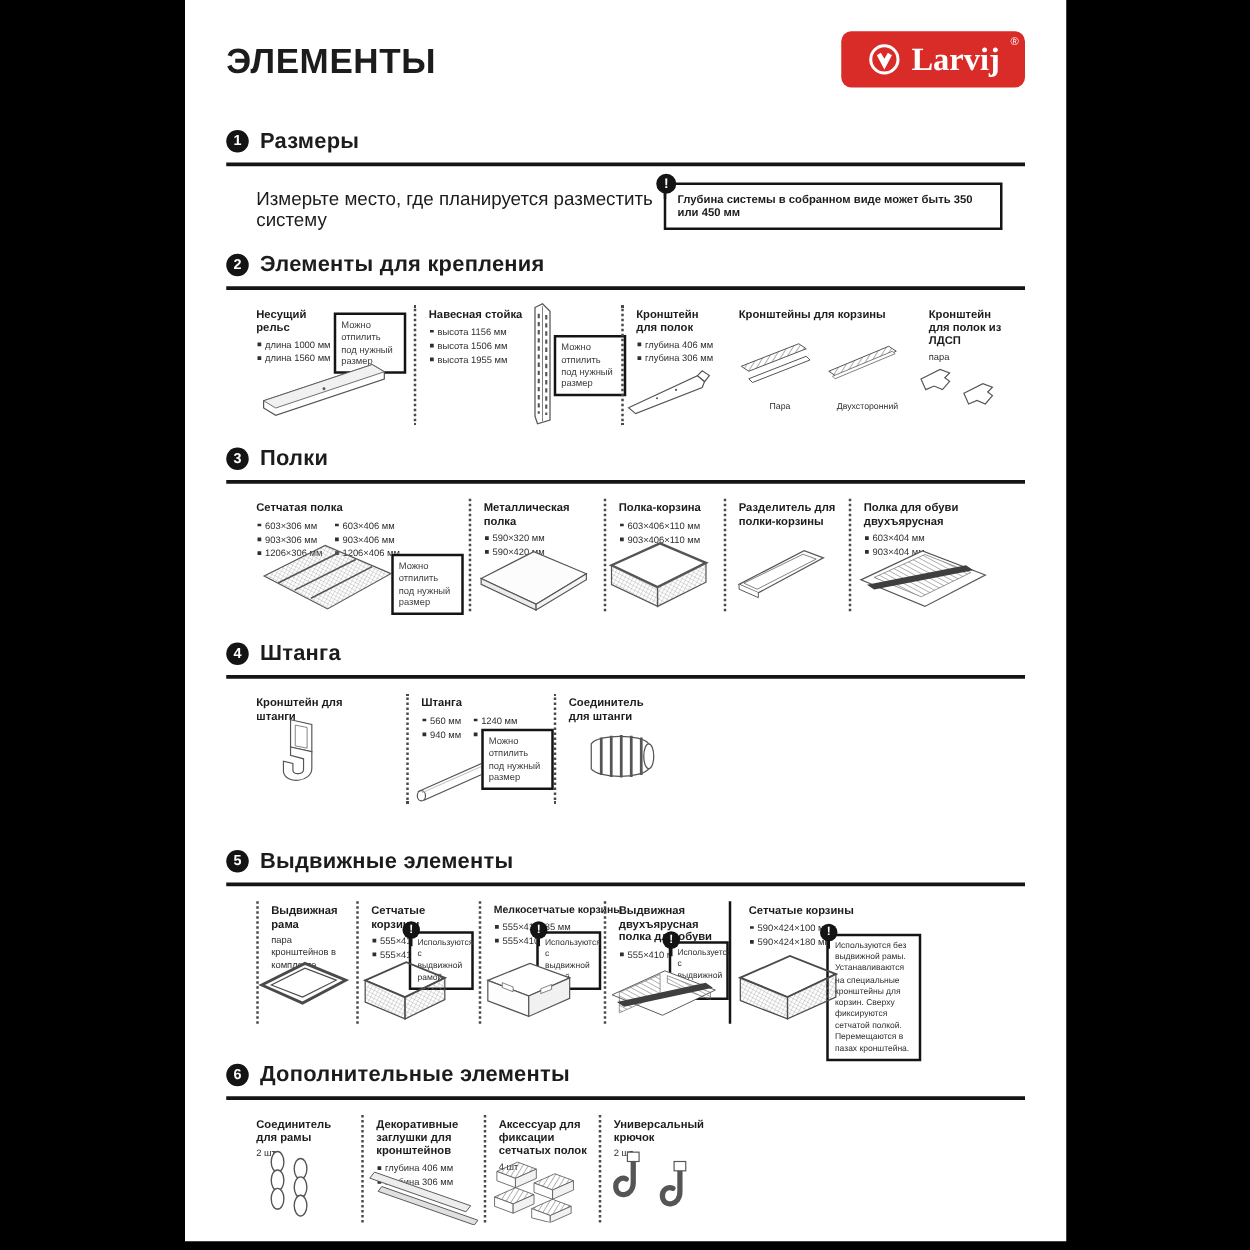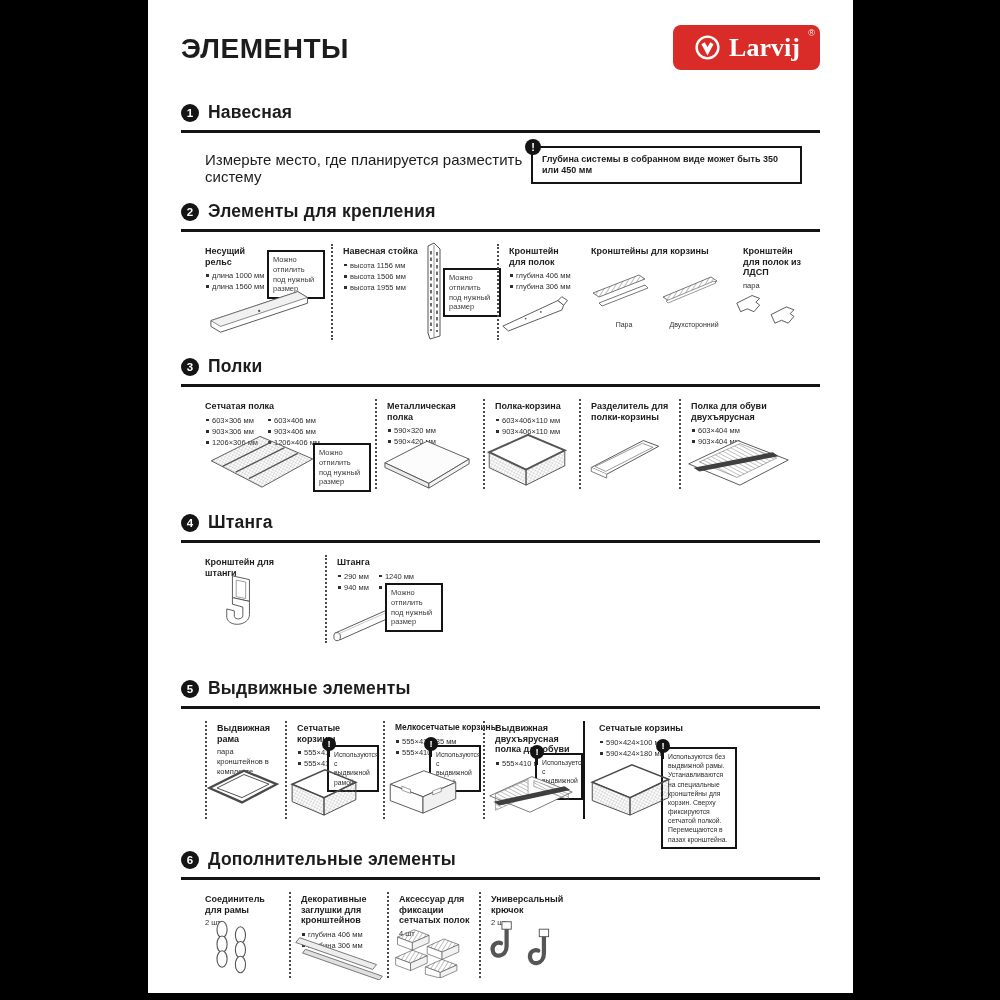--- a/index.html
+++ b/index.html
@@ -94,21 +94,21 @@
           <path d="M10.5 14 L18 28 L25.5 14 L21.5 11.5 L18 17.5 L14.5 11.5 Z" fill="#fff"></path>
         </svg>
         <span class="logo-text">Larvij</span>
         <span class="logo-reg">®</span>
       </div>
     </div>
 
     <section id="sec1">
       <div class="sec-head">
         <span class="sec-num">1</span>
-        <h2>Навесная</h2>
+        <h2>Размеры</h2>
       </div>
       <div class="s1-body">
         <p class="lead">Измерьте место, где планируется разместить систему</p>
         <div class="alert">
           <span class="bang">!</span>
           <span>Глубина системы в собранном виде может быть 350 или 450 мм</span>
         </div>
       </div>
     </section>
 
@@ -302,36 +302,46 @@
               <path d="M18 3 L36 7 L36 30 L18 26 Z" fill="#fff" stroke="#555"></path>
               <path d="M22 7.5 L32 9.5 L32 27 L22 25 Z" fill="none" stroke="#555" stroke-width="0.6"></path>
               <path d="M18 26 L36 30 L36 44 C36 56 14 58 12 47 L12 38 L20 40 L20 46 C21 50 29 49 29 45 L29 36 L18 33 Z" fill="#fff" stroke="#555"></path>
             </svg>
           </div>
         </div>
 
         <div class="col sep" style="width:118px">
           <h3>Штанга</h3>
           <ul class="specs cols2">
-            <li>290 мм</li>
+            <li>560 мм</li>
             <li>1240 мм</li>
             <li>940 мм</li>
             <li>2000 мм</li>
           </ul>
           <div class="art" style="left:0;bottom:0">
             <svg width="108" height="60" viewBox="0 0 112 62">
               <path d="M8 52 L98 12 L103 19 L13 59 Z" fill="#fff" stroke="#555"></path>
               <ellipse cx="10.5" cy="55.5" rx="3.4" ry="4.2" fill="#fff" stroke="#555"></ellipse>
               <line x1="11" y1="53" x2="99" y2="14" stroke="#bbb" stroke-width="0.8"></line>
             </svg>
           </div>
           <div class="sawbox" style="left:58px;top:28px">Можно отпилить под нужный размер</div>
         </div>
 
 
+        <div class="col sep" style="width:130px">
+          <h3 style="max-width:75px">Соединитель для штанги</h3>
+          <div class="art" style="left:14px;bottom:14px">
+            <svg width="74" height="50" viewBox="0 0 74 50">
+              <path d="M14 16 C20 8 54 8 60 16 L60 36 C54 44 20 44 14 36 Z" fill="#fff" stroke="#555"></path>
+              <path d="M22 11 V41 M30 9.5 V42.5 M38 9 V43 M46 9.5 V42.5 M54 11 V41" stroke="#555" stroke-width="2.2" fill="none"></path>
+              <ellipse cx="60" cy="26" rx="4" ry="10" fill="#fff" stroke="#555"></ellipse>
+            </svg>
+          </div>
+        </div>
       </div>
     </section>
 
     <section id="sec5">
       <div class="sec-head">
         <span class="sec-num">5</span>
         <h2>Выдвижные элементы</h2>
       </div>
       <div class="row" style="height:110px">
 

